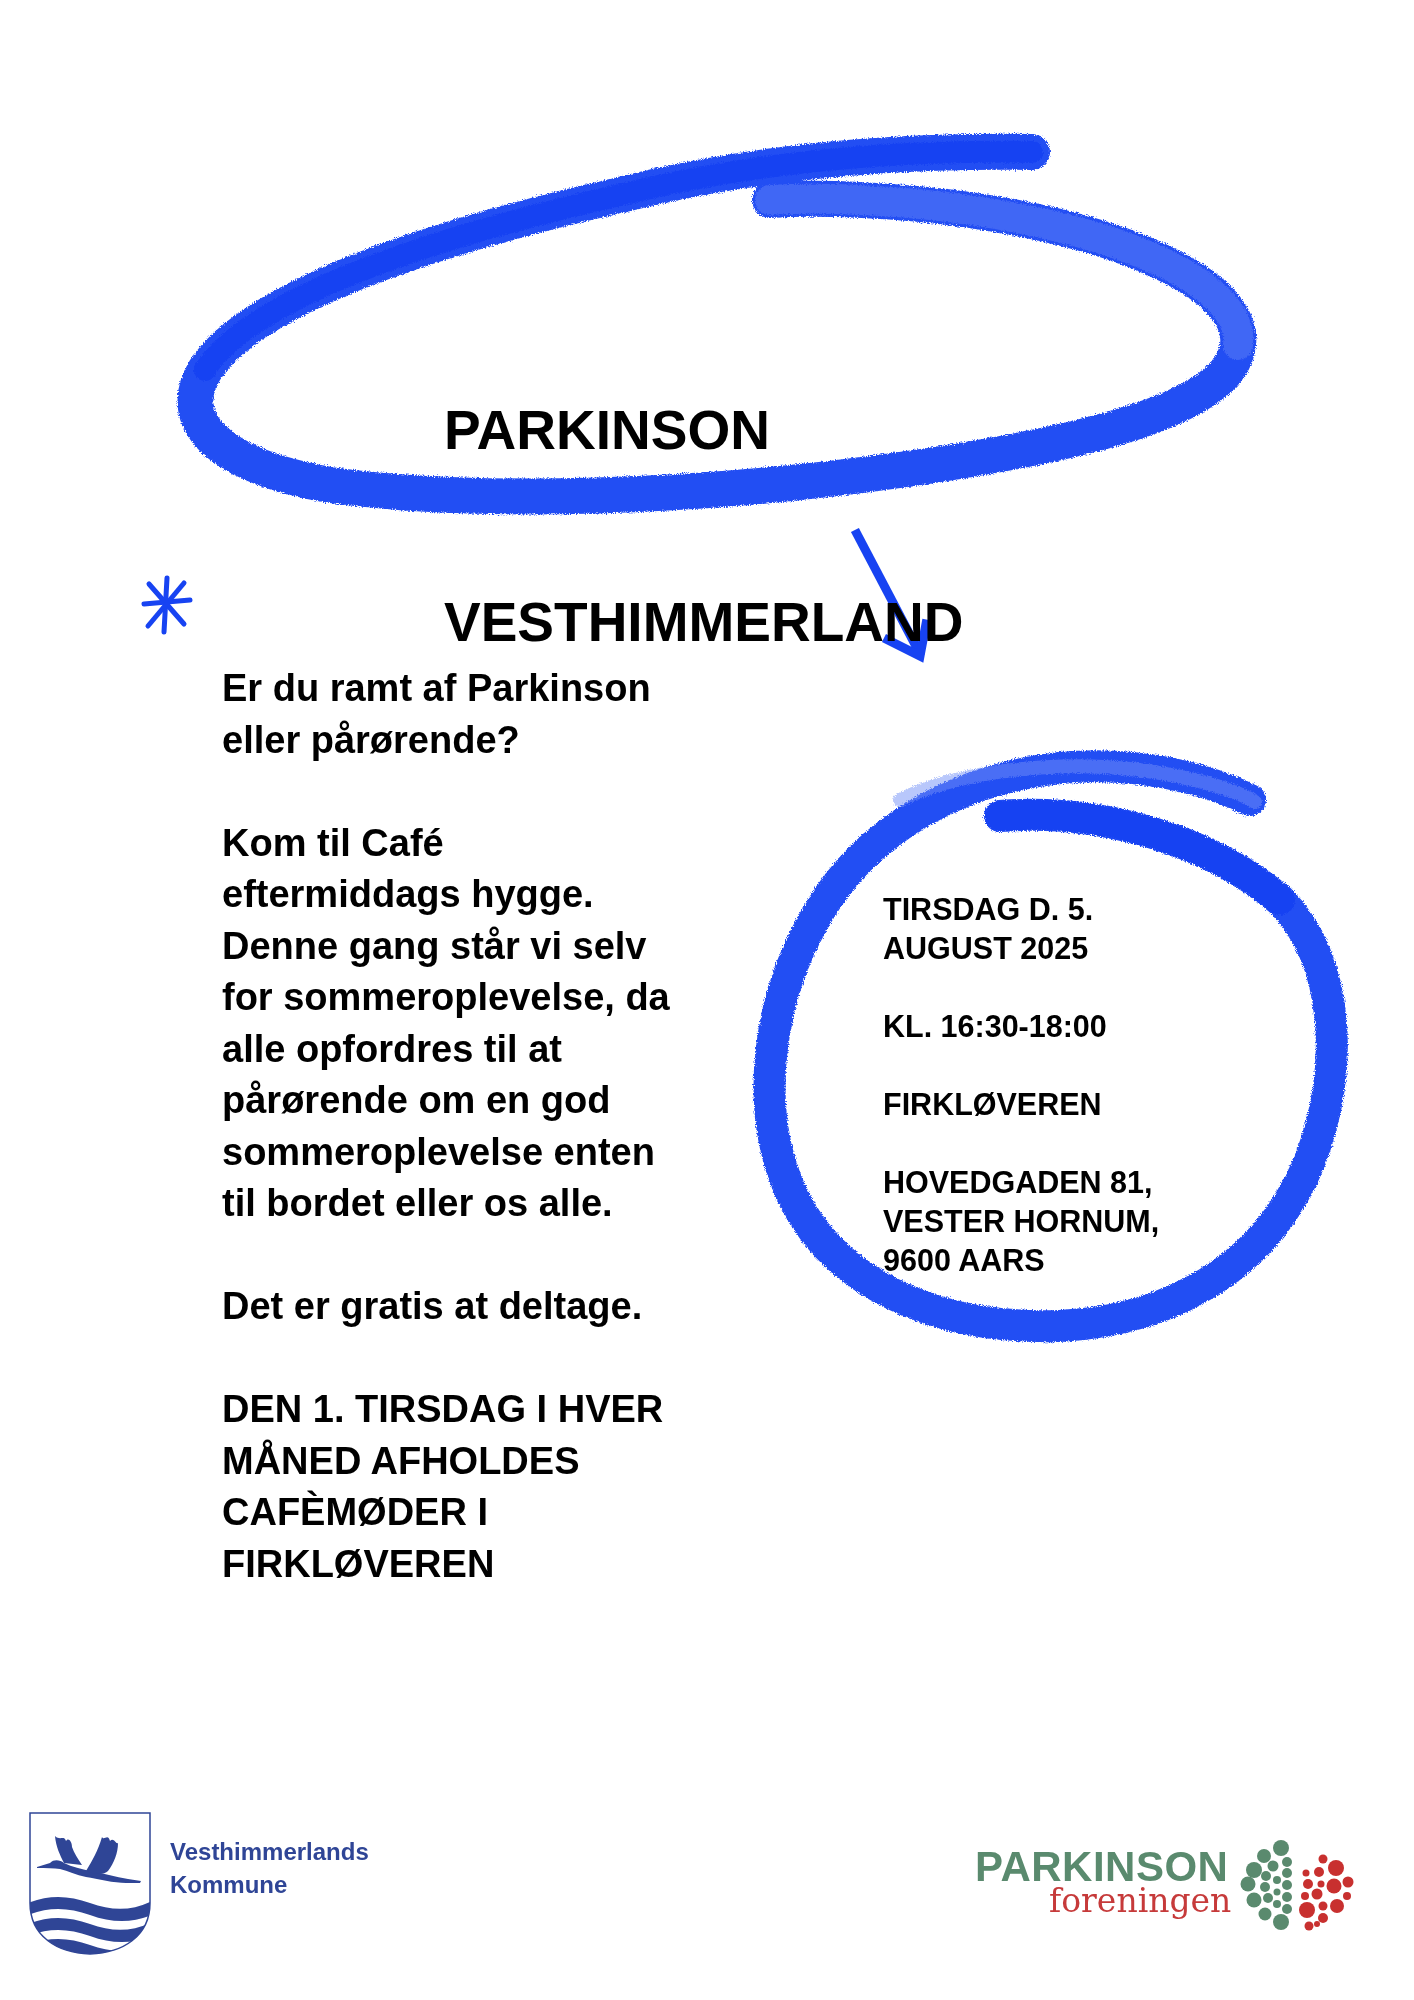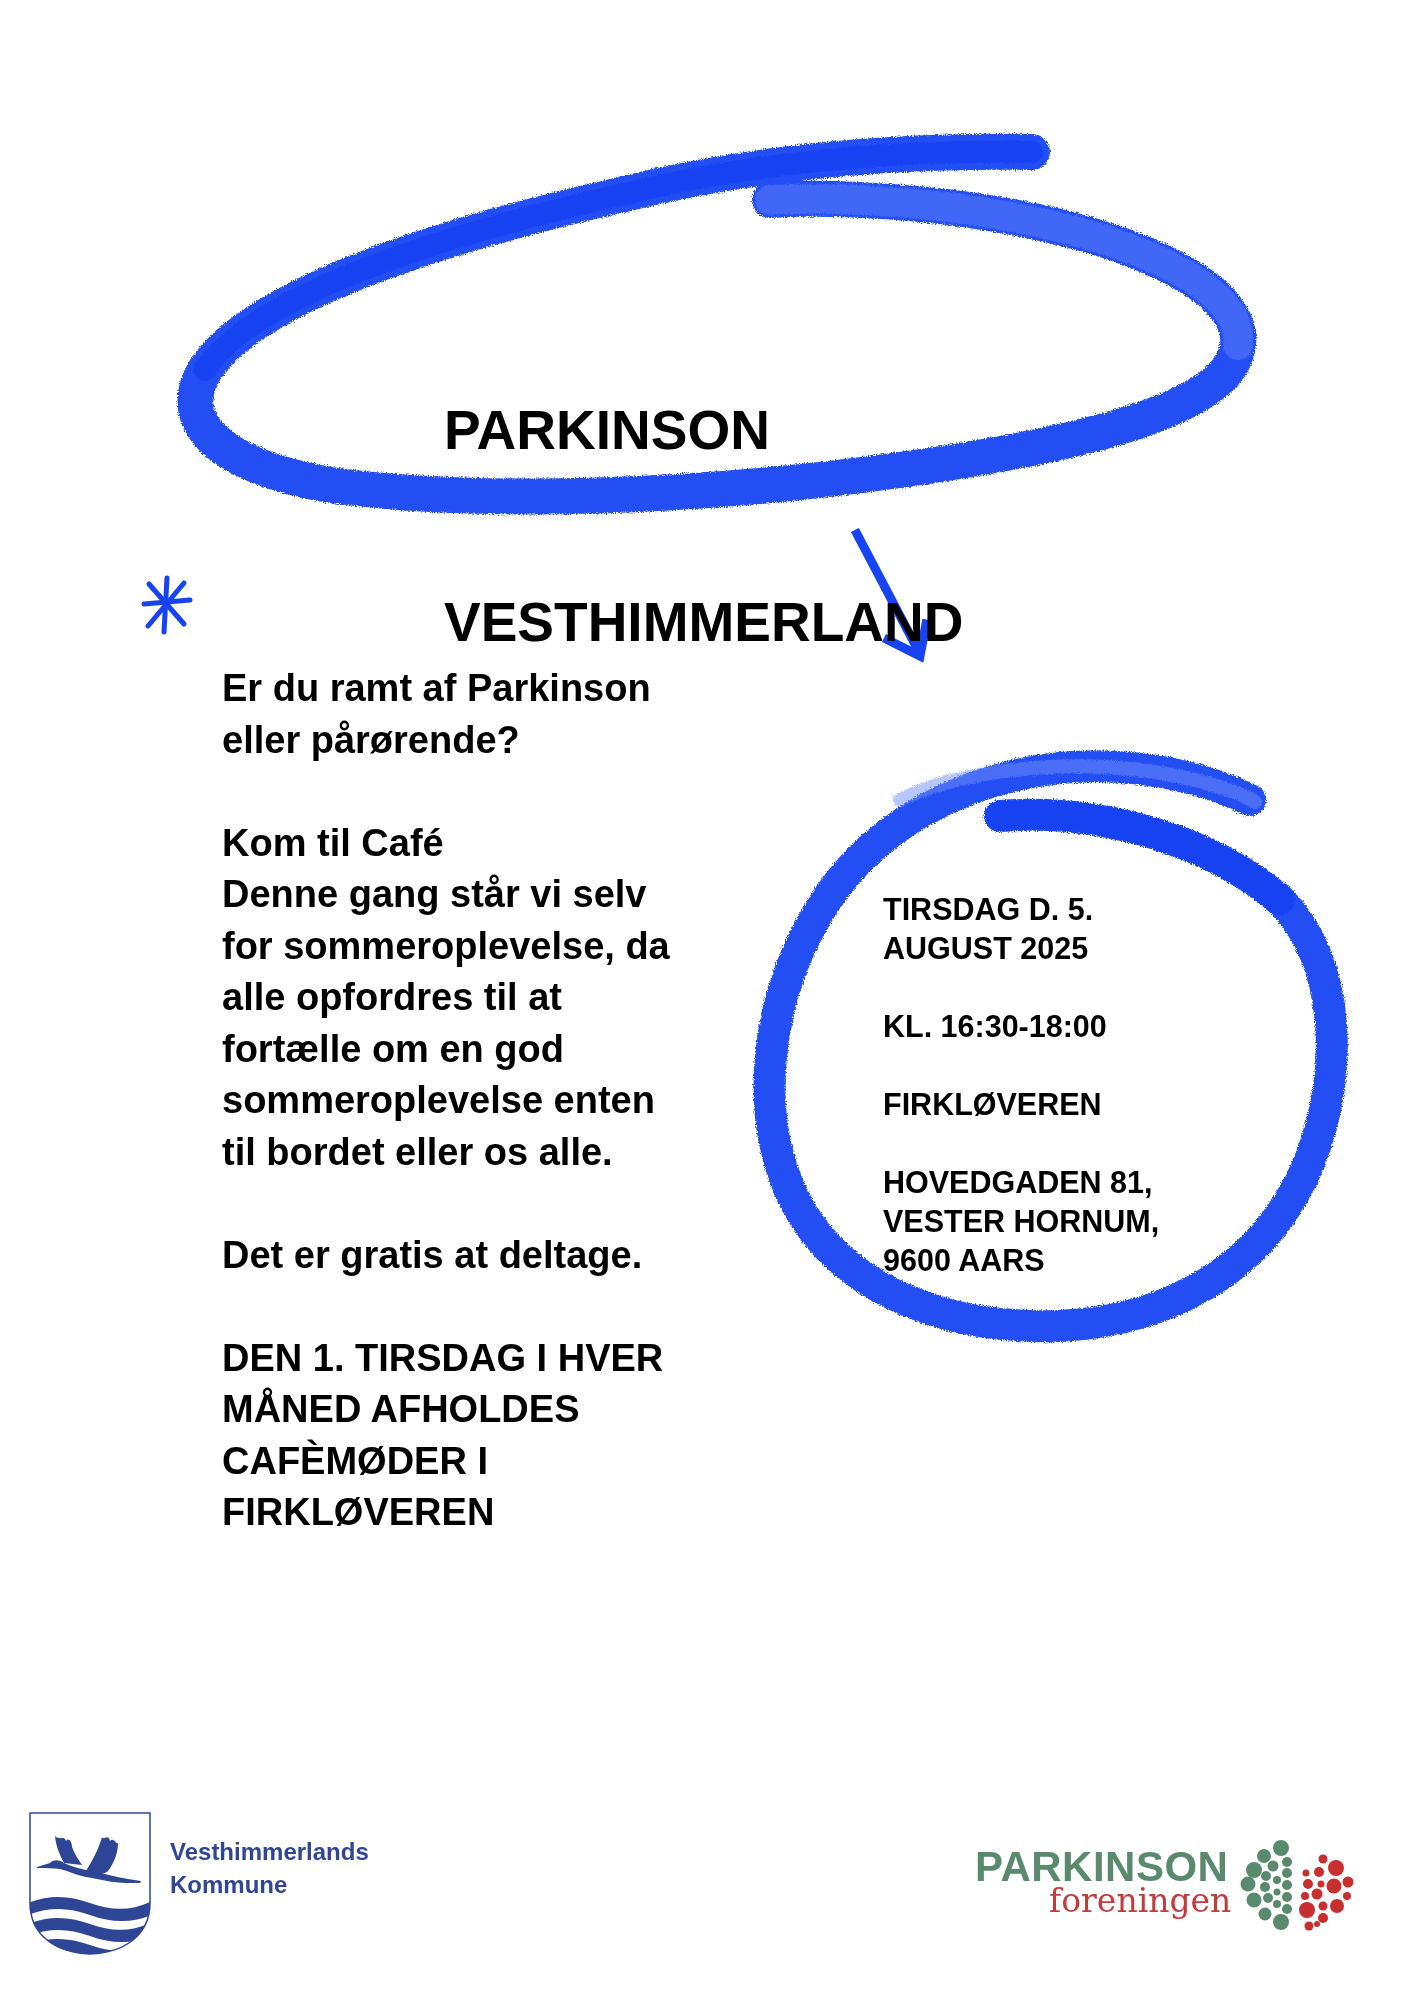--- a/index.html
+++ b/index.html
@@ -60,24 +60,25 @@
 <div class="abs title">
   <div>PARKINSON</div>
   <div>VESTHIMMERLAND</div>
 </div>
 
 <div class="abs main-text">
   <span class="line">Er du ramt af Parkinson</span>
   <span class="line">eller pårørende?</span>
   <span class="line"></span>
   <span class="line">Kom til Café</span>
+  <span class="line">eftermiddags hygge.</span>
   <span class="line">Denne gang står vi selv</span>
   <span class="line">for sommeroplevelse, da</span>
   <span class="line">alle opfordres til at</span>
-  <span class="line">fortælle om en god</span>
+  <span class="line">pårørende om en god</span>
   <span class="line">sommeroplevelse enten</span>
   <span class="line">til bordet eller os alle.</span>
   <span class="line"></span>
   <span class="line">Det er gratis at deltage.</span>
   <span class="line"></span>
   <span class="line">DEN 1. TIRSDAG I HVER</span>
   <span class="line">MÅNED AFHOLDES</span>
   <span class="line">CAFÈMØDER I</span>
   <span class="line">FIRKLØVEREN</span>
 </div>

